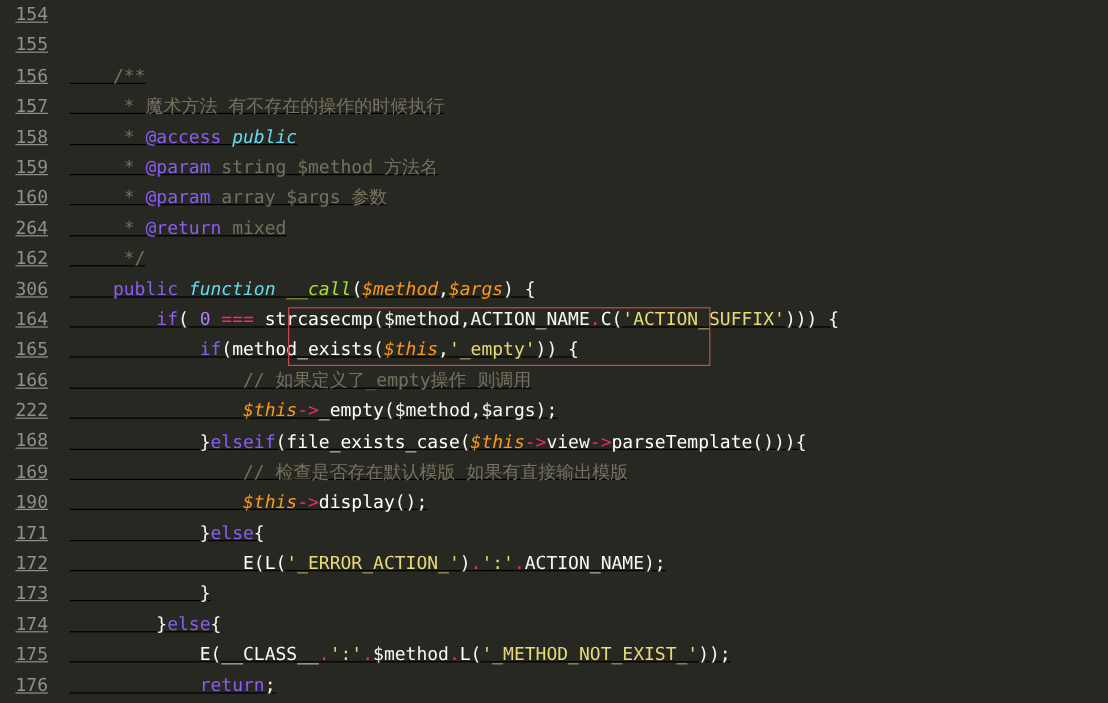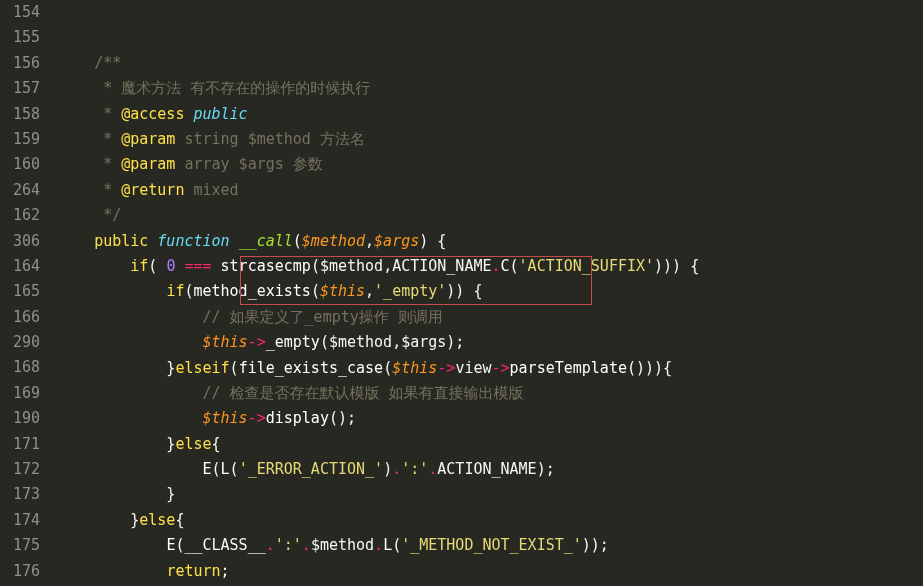--- a/index.html
+++ b/index.html
@@ -19,23 +19,23 @@
   text-align: right;
   padding: 0 18px 0 12px;
   user-select: none;
   min-width: 58px;
 }
 .code {
   flex: 1;
   position: relative;
   white-space: pre;
 }
-.line { display: block; height: 25.4px; }
+.line { display: block; height: 25.4px; text-decoration: underline; }
 .c-comment { color: #75715e; }
-.c-keyword { color: #fde047; }
+.c-keyword { color: #8b5cf6; }
 .c-storage { color: #66d9ef; font-style: italic; }
 .c-funcname-i { color: #a6e22e; font-style: italic; }
 .c-param { color: #fd971f; font-style: italic; }
 .c-string { color: #e6db74; }
 .c-number { color: #ae81ff; }
 .c-default { color: #f8f8f2; }
 .c-op { color: #f92672; }
 .c-funccall { color: #ffffff; }
 .highlight-box {
   position: absolute;
@@ -53,21 +53,21 @@
     <div class="line">157</div>
     <div class="line">158</div>
     <div class="line">159</div>
     <div class="line">160</div>
     <div class="line">264</div>
     <div class="line">162</div>
     <div class="line">306</div>
     <div class="line">164</div>
     <div class="line">165</div>
     <div class="line">166</div>
-    <div class="line">290</div>
+    <div class="line">222</div>
     <div class="line">168</div>
     <div class="line">169</div>
     <div class="line">190</div>
     <div class="line">171</div>
     <div class="line">172</div>
     <div class="line">173</div>
     <div class="line">174</div>
     <div class="line">175</div>
     <div class="line">176</div>
   </div>

